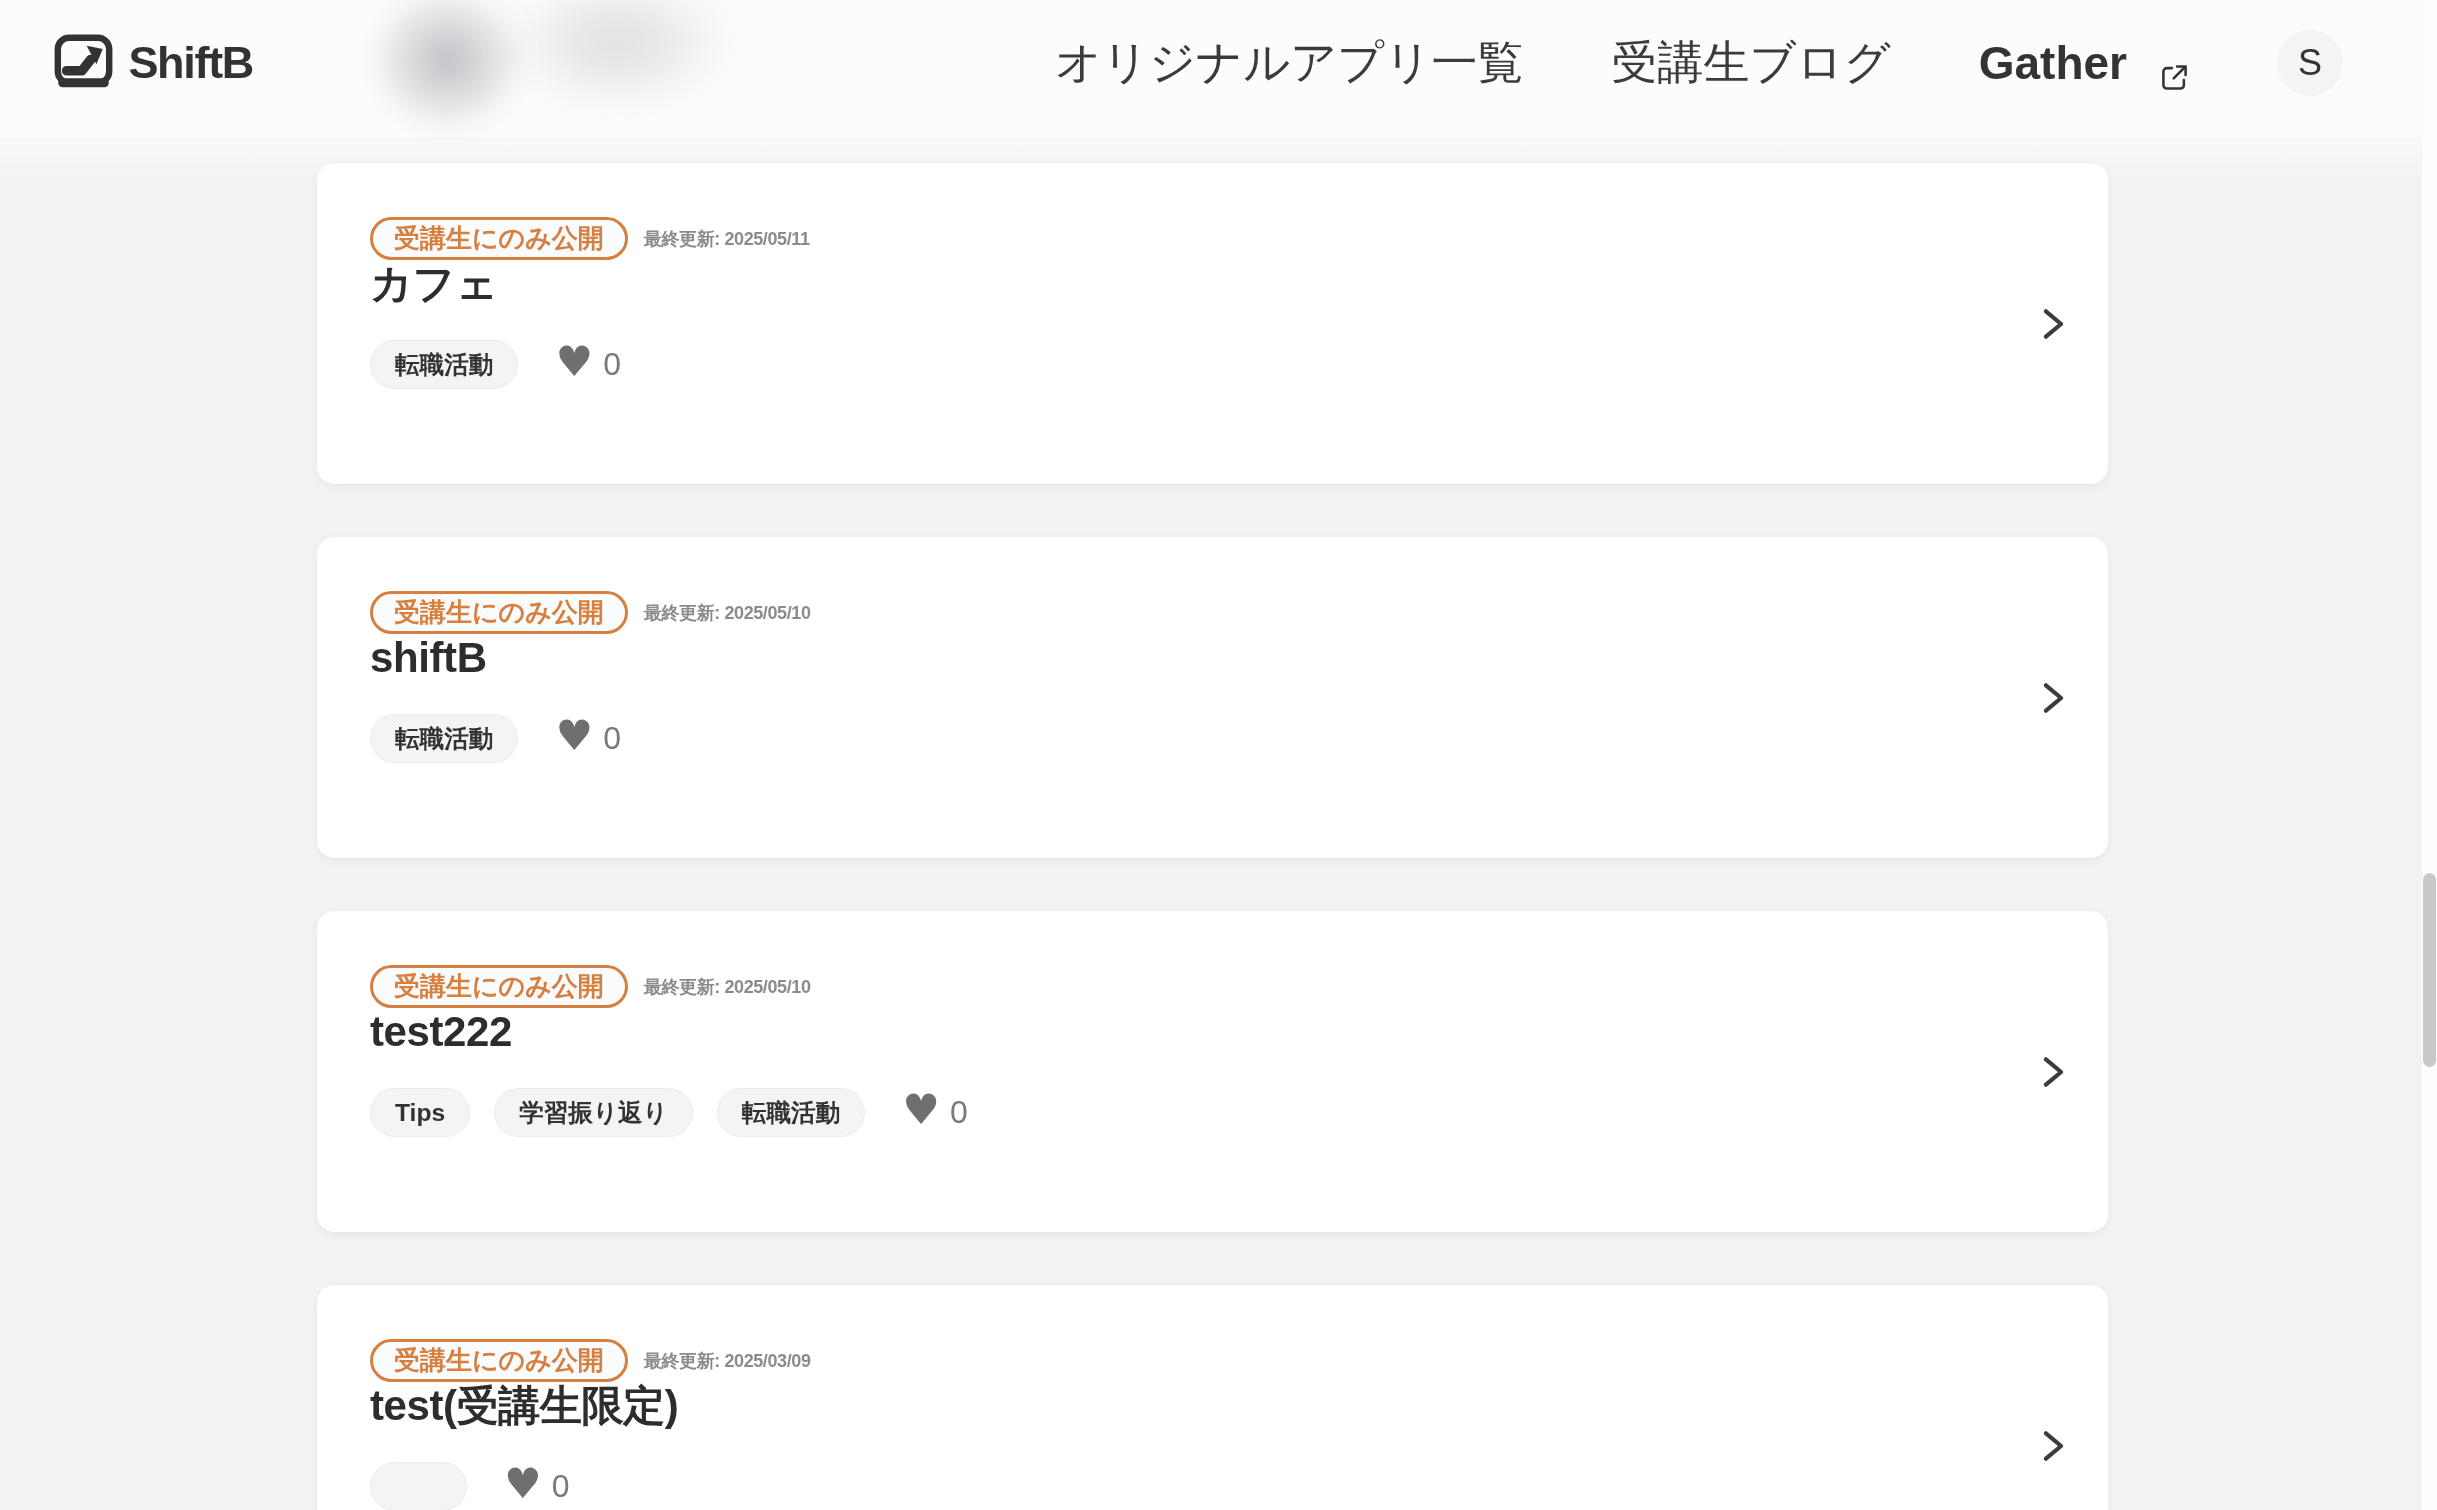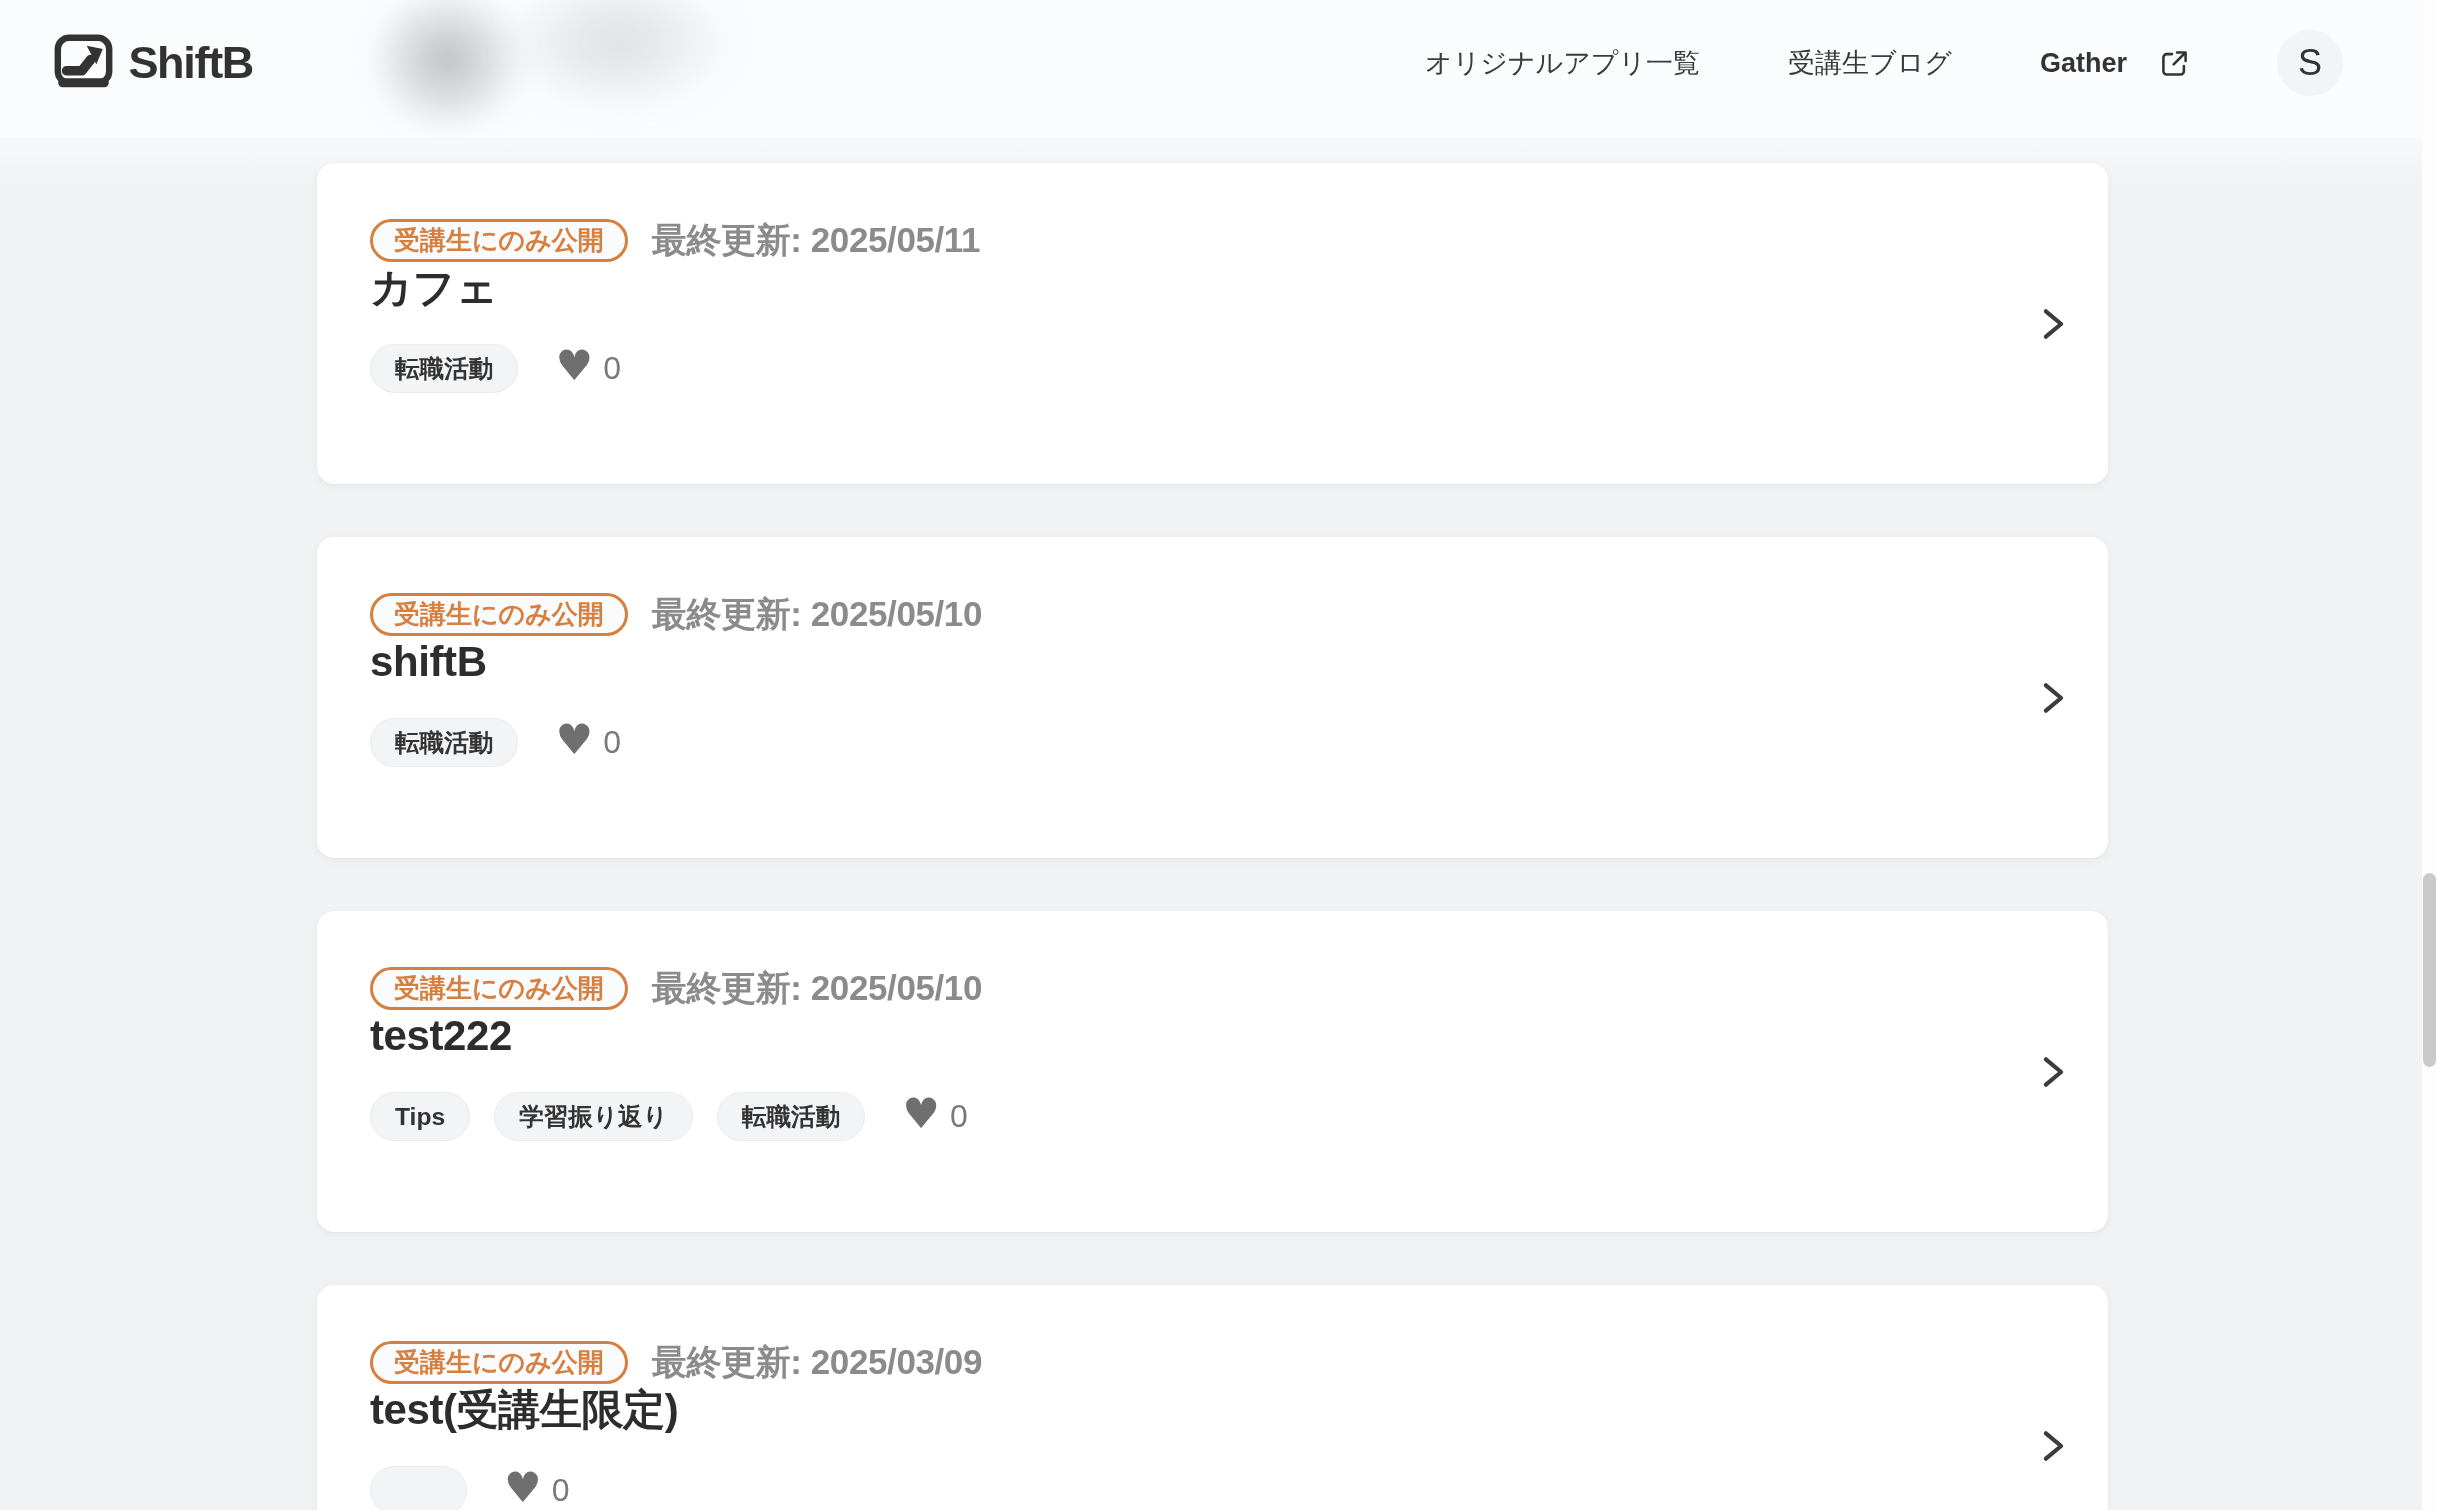--- a/index.html
+++ b/index.html
@@ -32,21 +32,21 @@
     background: radial-gradient(closest-side, rgba(172,175,181,0.38), rgba(172,175,181,0) 100%);
     filter: blur(12.7px);
   }
   .brand { display: flex; align-items: center; gap: 14.4px; text-decoration: none; cursor: pointer; position: relative; }
   .brand-icon { width: 61px; height: 61px; display: block; }
   .brand-text {
     font-size: 45px; font-weight: 800; letter-spacing: -1.3px; color: #323232;
   }
   .nav { margin-left: auto; display: flex; align-items: center; gap: 88px; position: relative; }
   .nav-link {
-    font-size: 27px; font-weight: 500; color: #3b3b3b; text-decoration: none; cursor: pointer;
+    font-size: 46px; font-weight: 500; color: #3b3b3b; text-decoration: none; cursor: pointer;
     white-space: nowrap;
   }
   .nav-link.gather { font-weight: 700; color: #333; display: inline-flex; align-items: center; gap: 33px; }
   .ext-icon { width: 29px; height: 29px; display: block; }
   .avatar {
     width: 66px; height: 66px; border-radius: 50%; background: #f3f4f6;
     display: flex; align-items: center; justify-content: center; cursor: pointer;
   }
   .avatar span { font-size: 36px; font-weight: 400; color: #333; }
 
@@ -59,21 +59,21 @@
     position: relative; height: 321px; background: #ffffff; border-radius: 17px;
     padding: 54px 102px 0 53px; cursor: pointer;
     box-shadow: 0 2.5px 8.5px rgba(25,35,55,0.045), 0 0.8px 1.7px rgba(25,35,55,0.03);
   }
   .card-head { display: flex; align-items: center; }
   .badge {
     display: inline-flex; align-items: center; justify-content: center;
     height: 43px; padding: 0 21px; border: 3.4px solid #d67f3e; border-radius: 34px;
     background: #fafbfc; color: #d67f3e; font-size: 26px; font-weight: 700; white-space: nowrap;
   }
-  .date { margin-left: 24px; font-size: 35px; font-weight: 700; color: #8b8b8b; letter-spacing: -0.4px; }
+  .date { margin-left: 16px; font-size: 18px; font-weight: 700; color: #8b8b8b; letter-spacing: -0.4px; }
   .title { font-size: 42px; font-weight: 700; color: #2d2d2d; line-height: 1.15; letter-spacing: -0.4px; }
   .card-foot { margin-top: 32px; display: flex; align-items: center; }
   .tag-list { display: flex; gap: 24px; }
   .tag {
     display: inline-flex; align-items: center; justify-content: center;
     height: 49px; min-width: 97px; padding: 0 24px;
     background: #f3f4f6; border: 1.7px solid #eaebed; border-radius: 27px;
     font-size: 24.6px; font-weight: 700; color: #333333; white-space: nowrap;
   }
   .likes { margin-left: 37px; display: flex; align-items: center; gap: 10.2px; }

